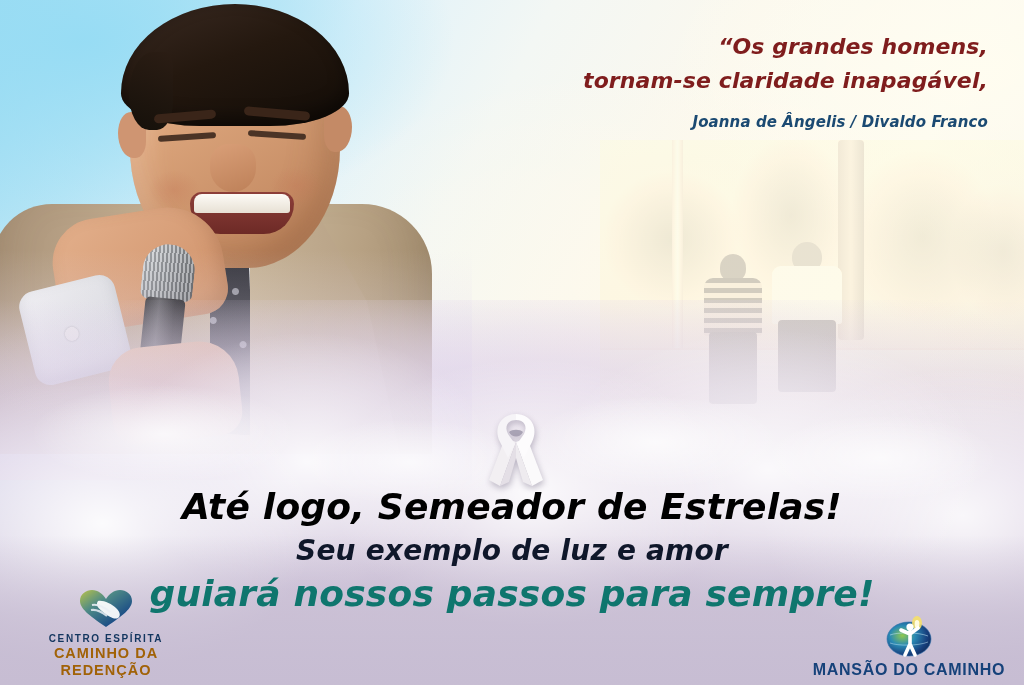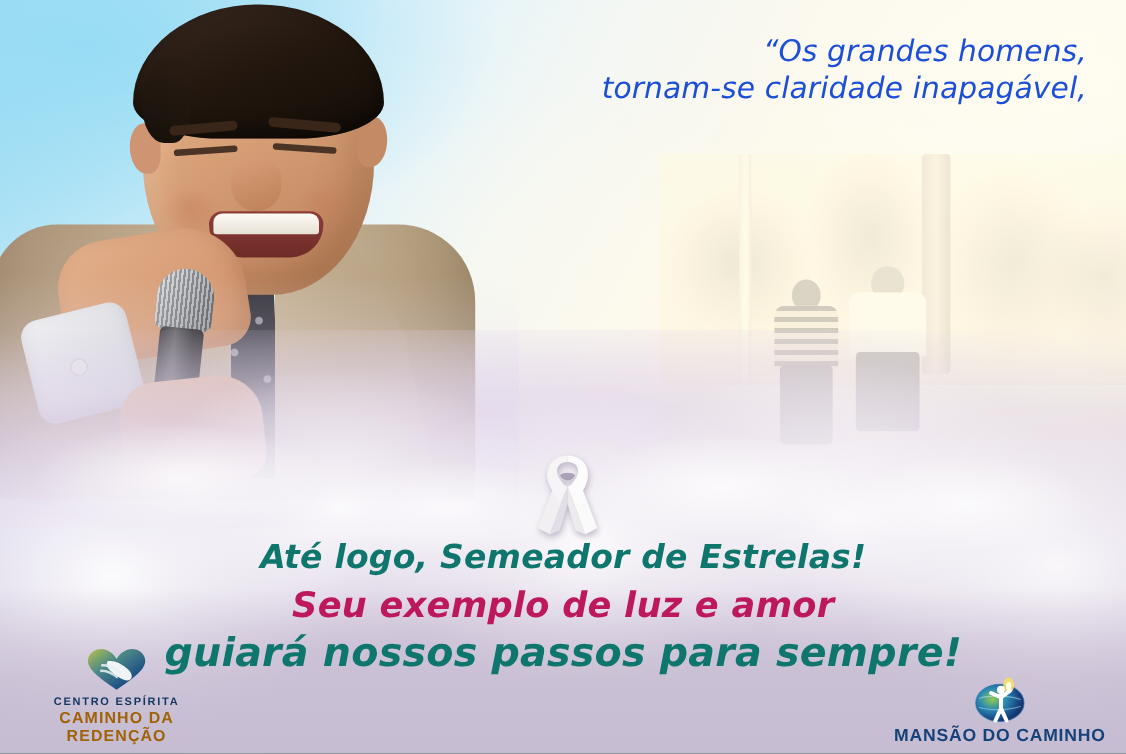--- a/index.html
+++ b/index.html
@@ -266,44 +266,44 @@
     background:linear-gradient(180deg, rgba(235,230,242,0) 0%, rgba(232,226,240,.42) 48%, rgba(226,218,236,.88) 100%);
   }
 
   
   .quote{
     position:absolute; right:36px; top:30px; width:620px;
     text-align:right;
   }
   .quote p{
     font-family:"DejaVu Sans", sans-serif;
-    font-style:italic; font-weight:normal;
-    font-size:27px; line-height:34px;
-    color:#1d4ed8;
+    font-style:italic; font-weight:bold;
+    font-size:22px; line-height:34px;
+    color:#7f1d1d;
     letter-spacing:.1px;
     white-space:nowrap;
   }
   .quote .author{
     margin-top:14px;
     font-size:15px; line-height:20px;
     color:#1b4a72; font-weight:bold; font-style:italic;
   }
 
   .headline{
     position:absolute; left:0; right:0; top:485px;
     text-align:center;
   }
   .headline div{
     font-family:"DejaVu Sans", sans-serif;
     font-style:italic; font-weight:bold;
     letter-spacing:.2px;
     white-space:nowrap;
   }
-  .hl1{ font-size:30px; line-height:44px; color:#0f766e; }
-  .hl2{ font-size:32px; line-height:43px; color:#be185d; }
+  .hl1{ font-size:36px; line-height:44px; color:#000000; }
+  .hl2{ font-size:28px; line-height:43px; color:#0f172a; }
   .hl3{ font-size:36px; line-height:43px; color:#0f766e; }
 
   
   .ribbon{
     position:absolute; left:487px; top:408px; width:58px; height:82px;
     filter:drop-shadow(1px 3px 3px rgba(120,110,135,.45));
   }
 
   
   .logo-left{
@@ -385,20 +385,21 @@
   </div>
   <div class="portrait-fade"></div>
 
   <div class="clouds"></div>
   <div class="clouds-wisp"></div>
   <div class="bottom-haze"></div>
 
   <div class="quote">
     <p>“Os grandes homens,</p>
     <p>tornam-se claridade inapagável,</p>
+    <p class="author">Joanna de Ângelis / Divaldo Franco</p>
   </div>
 
   <svg class="ribbon" viewBox="0 0 58 82">
     <path d="M29 34 L13 78 L2 72 L18 30 Z" fill="#f2eff2"></path>
     <path d="M29 34 L45 78 L56 72 L40 30 Z" fill="#fbfafb"></path>
     <path d="M29 34 L13 78 L22 74 L29 50 Z" fill="#e4dfe6"></path>
     <path d="M29 34 L45 78 L36 74 L29 50 Z" fill="#eeebef"></path>
     <path d="M29 6 C14 6 6 20 13 34 L21 50 L28 36 L21 26 C17 18 21 12 29 12 Z" fill="#f6f4f7"></path>
     <path d="M29 6 C44 6 52 20 45 34 L37 50 L30 36 L37 26 C41 18 37 12 29 12 Z" fill="#fdfcfd"></path>
     <path d="M22 24 C25 30 33 30 36 24 C33 21 25 21 22 24 Z" fill="#9f99ab" opacity=".85"></path>

